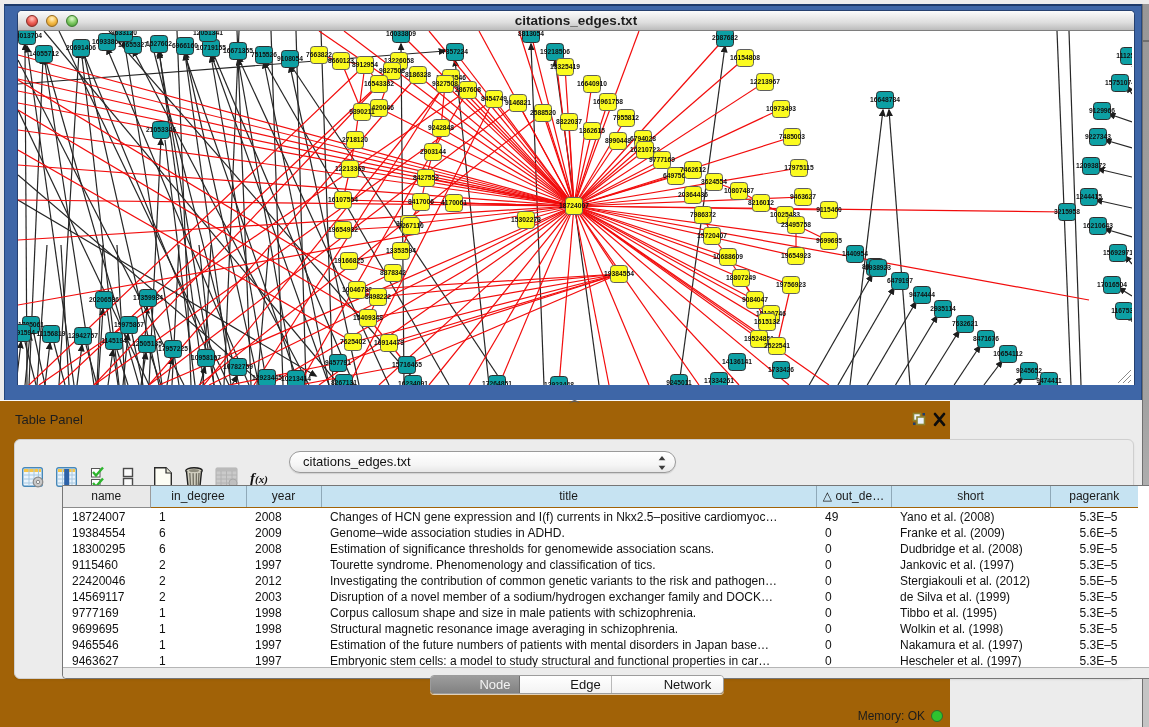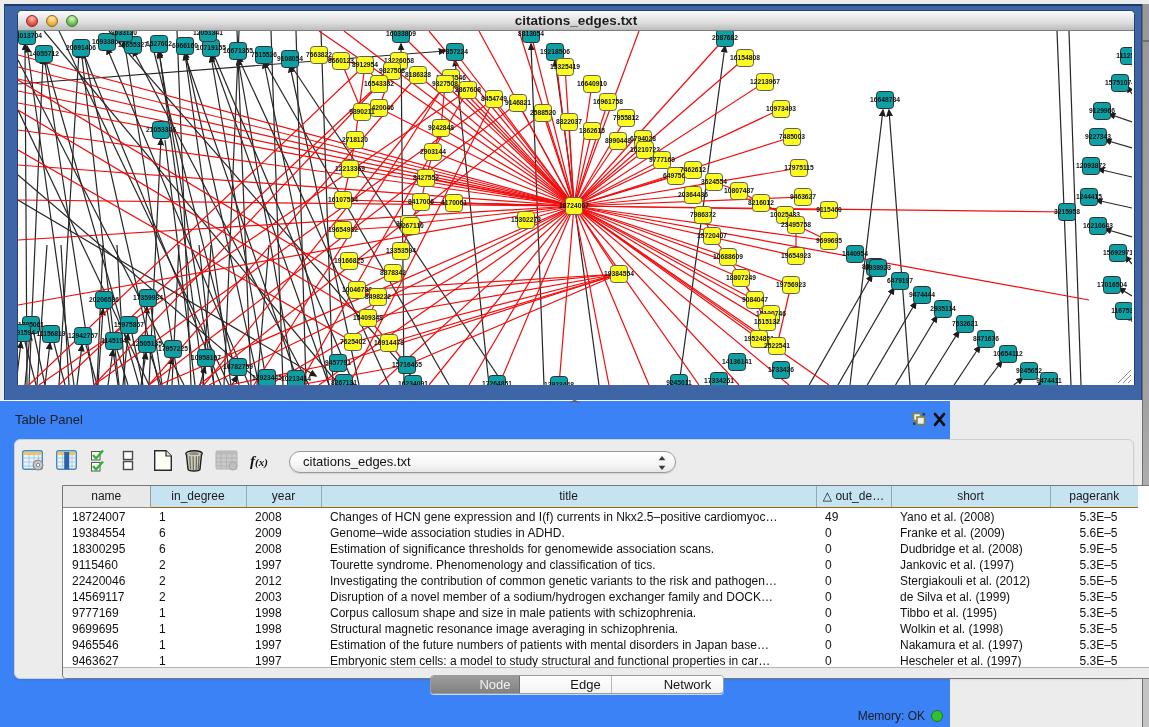--- a/index.html
+++ b/index.html
@@ -8,25 +8,25 @@
 #desktop { position:absolute; left:4px; top:4px; width:1138px; height:396px; background:#3e66a7; border:1px solid #24477e; border-top:2px solid #1d3a69; border-bottom:none; }
 #rightstrip { position:absolute; right:0; top:4px; width:7px; height:723px; background:linear-gradient(#989898, #a2a2a2 55%, #c4c4c4 90%); border-left:1px solid #707070; }
 #win { position:absolute; left:17px; top:10px; width:1118px; height:375px; background:#fff; border:1px solid #25406f; border-bottom:none; border-radius:5px 5px 0 0; }
 #titlebar { position:absolute; left:0; top:0; width:100%; height:20px; background:linear-gradient(#fbfbfb,#dedede 60%,#bcbcbc); border-bottom:1px solid #7e7e7e; border-radius:4px 4px 0 0; }
 #titlebar .tl { position:absolute; top:3.5px; width:12px; height:12px; border-radius:50%; }
 #tl1 { left:8px;  background:radial-gradient(circle at 50% 28%, #ffb3ac 10%, #ee5f56 50%, #b02c24 100%); border:1px solid #872a24;}
 #tl2 { left:28px; background:radial-gradient(circle at 50% 28%, #ffe9b0 10%, #f5bb45 50%, #c68a1e 100%); border:1px solid #96691c;}
 #tl3 { left:48px; background:radial-gradient(circle at 50% 28%, #cdf0bc 10%, #7fca62 50%, #3c8f2e 100%); border:1px solid #3a7c2b;}
 #title { position:absolute; width:100%; top:2px; text-align:center; font-size:13.5px; font-weight:bold; color:#1e1e1e; }
 #canvas { position:absolute; left:0px; top:20px; width:1114px; height:354px; background:#fff; overflow:hidden; }
-#tablepanel { position:absolute; left:0; top:400px; width:950px; height:327px; background:#3b82f6; border-top:1px solid #fafafa; }
+#tablepanel { position:absolute; left:0; top:400px; width:950px; height:327px; background:#a16207; border-top:1px solid #fafafa; }
 #tp-title { position:absolute; left:15px; top:11px; font-size:13px; color:#1e1e1e; }
 #innerbox { position:absolute; left:14px; top:38px; width:1120px; height:240px; border:1px solid #cfcfcf; border-radius:6px; background:#ececec; box-shadow:0 1px 2px rgba(0,0,0,.08); }
 #tp-icons { position:absolute; right:4px; top:11px; }
-#toolbar { position:absolute; left:20px; top:47px; height:28px; }
+#toolbar { position:absolute; left:20px; top:64px; height:28px; }
 #dropdown { position:absolute; left:289px; top:50px; width:387px; height:22px; border:1px solid #9a9a9a; border-radius:11px; background:linear-gradient(#ffffff,#f5f5f5 65%,#e7e7e7); box-shadow:0 1px 1px rgba(0,0,0,.12); font-size:13px; color:#111; line-height:20px; padding-left:13px; }
 #dd-arrows { position:absolute; right:8px; top:0px; height:22px; }
 #scrollpane { position:absolute; left:15px; top:84px; width:1121px; height:194px; background:#fff; border:1px solid #767676; border-radius:0 0 4px 4px; overflow:hidden;margin-left:47px; }
 table.grid { border-collapse:collapse; table-layout:fixed; width:1075px; font-size:12px; color:#111; }
 table.grid th { height:21px; font-weight:normal; font-size:12px; background:#c6e3f2; border-right:1px solid #8fa9b8; border-bottom:1px solid #a16207; padding:0; color:#1a1a1a; }
 table.grid th.h1 { background:#e9e9e9; border-right:1px solid #9b9b9b; border-bottom:1px solid #8b8b8b; }
 table.grid td { height:14px; padding:2px 0 0 9px; white-space:nowrap; overflow:hidden; line-height:14px; }
 td.c2 { padding-left:4px; }
 td.c3 { padding-left:4px; }
 td.c4 { padding-left:14px; }

